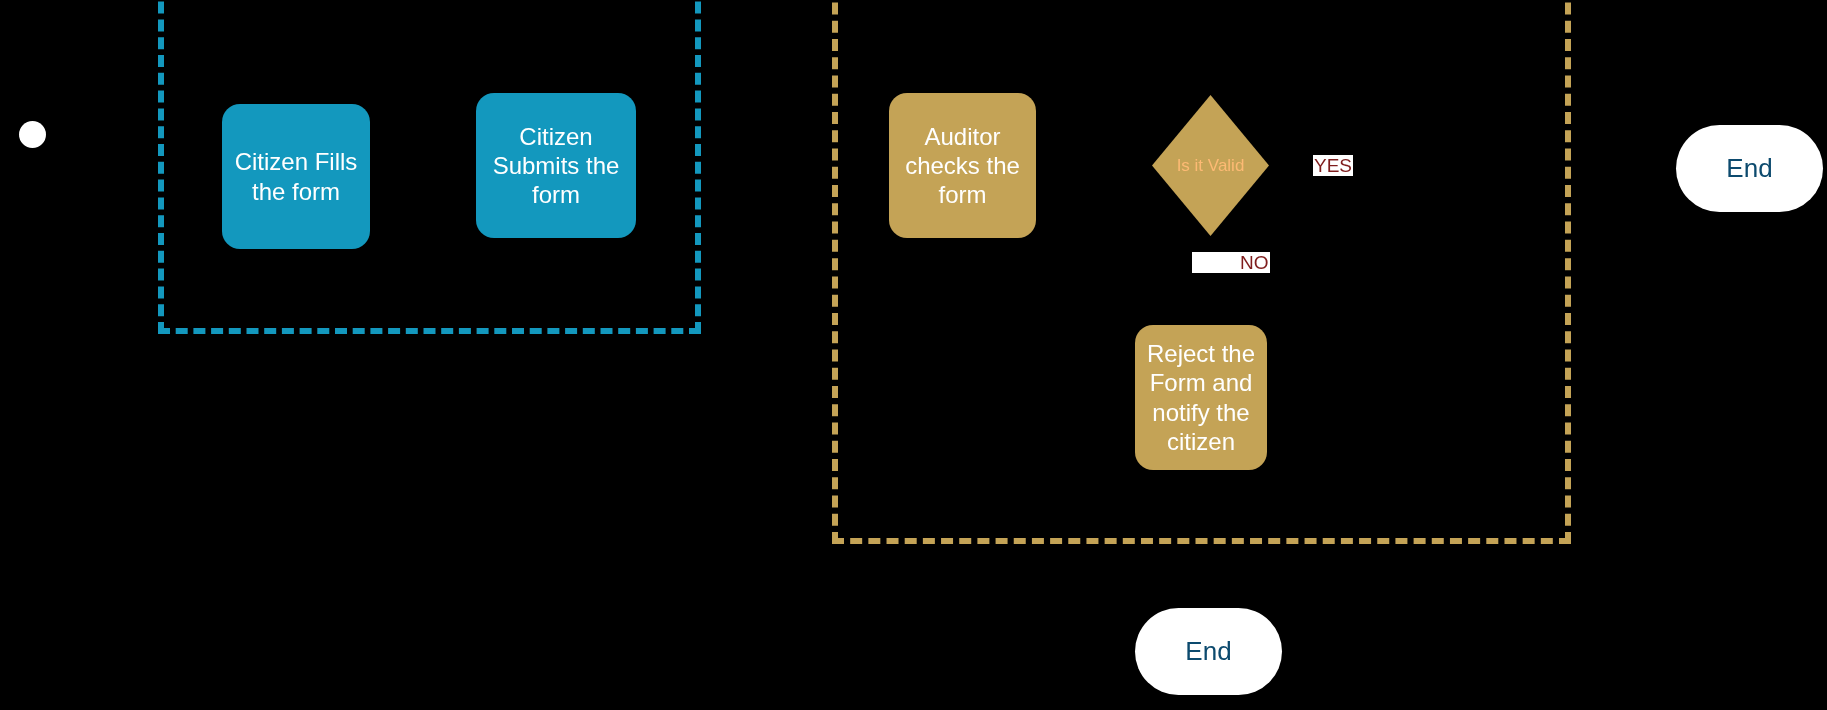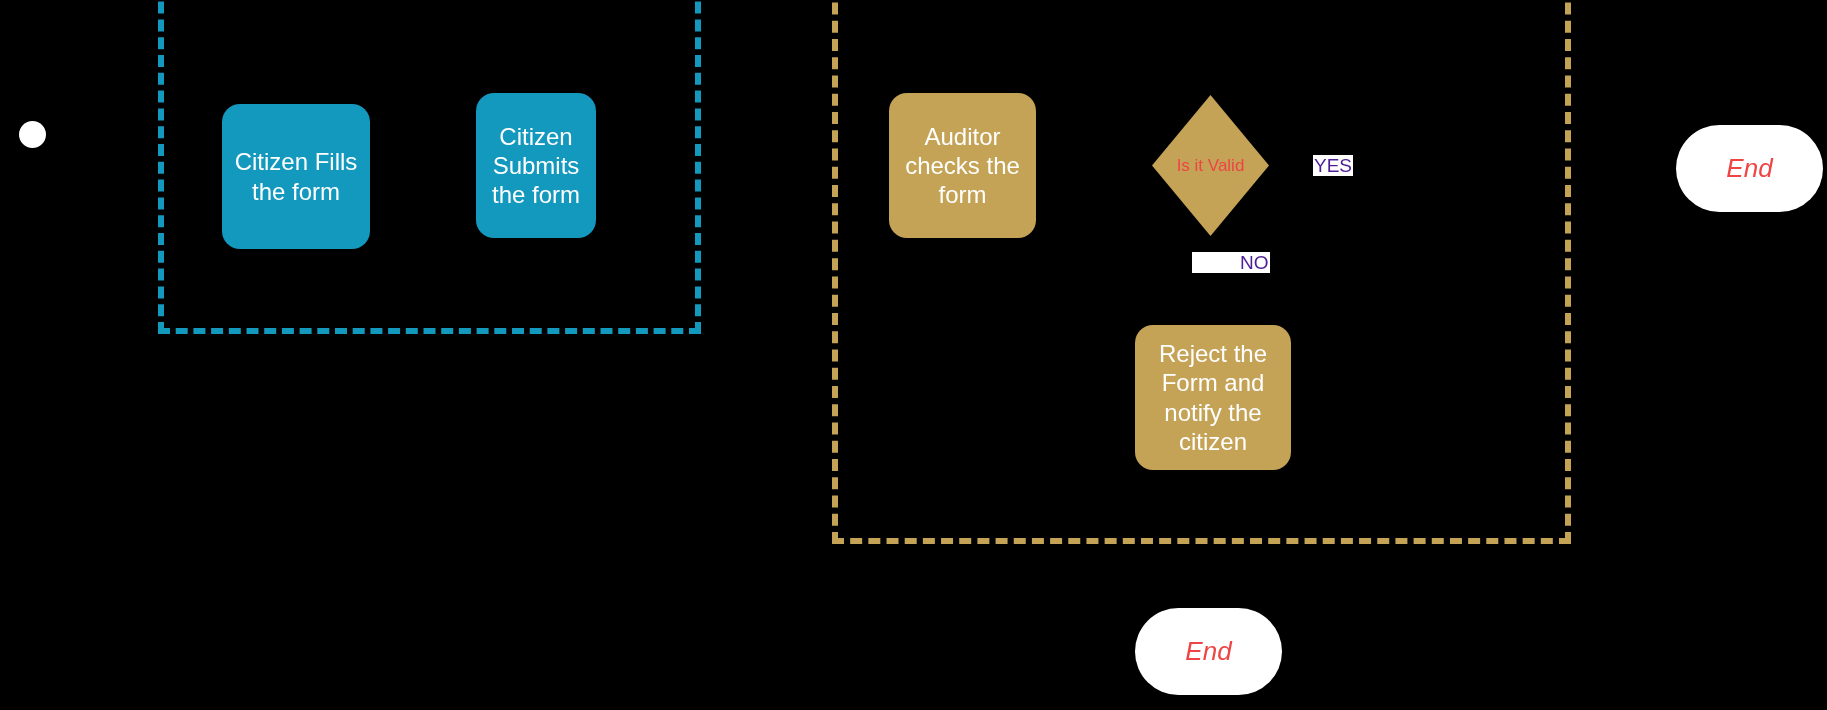--- a/index.html
+++ b/index.html
@@ -68,95 +68,94 @@
     border-radius: 50%;
     background: #ffffff;
   }
   .terminator {
     position: absolute;
     box-sizing: border-box;
     display: flex;
     align-items: center;
     justify-content: center;
     background: #ffffff;
-    color: #ef4444;
+    color: #0c4a6e;
     font-size: 26px;
     border-radius: 999px;
-    font-style: italic;
   }
 
   
   .diamond-wrap {
     position: absolute;
     display: flex;
     align-items: center;
     justify-content: center;
   }
   .diamond-shape {
     position: absolute;
     left: 0;
     top: 0;
     width: 100%;
     height: 100%;
     background: #C4A356;
     clip-path: polygon(50% 0%, 100% 50%, 50% 100%, 0% 50%);
   }
   .diamond-label {
     position: relative;
-    color: #ef4444;
+    color: #fdba74;
     font-size: 17px;
     text-align: center;
     white-space: nowrap;
   }
 
   
   .edge-label {
     position: absolute;
     background: #ffffff;
-    color: #4c1d95;
+    color: #7f1d1d;
     font-size: 19px;
     line-height: 1.12;
     padding: 0px 1px;
     white-space: nowrap;
   }
 </style>
 </head>
 <body>
 
 <div id="canvas">
 
   <div class="start-dot"></div>
 
   <div class="lane lane-citizen"></div>
 
   <div class="node box box-citizen" style="left:222px; top:93px; width:148px; height:145px;margin-top:11px;">
     <span>Citizen Fills the form</span>
   </div>
 
-  <div class="node box box-citizen" style="left:476px; top:93px; width:120px; height:145px;">
+  <div class="node box box-citizen" style="left:476px; top:93px; width:160px; height:145px;">
     <span>Citizen Submits the form</span>
   </div>
 
   <div class="lane lane-auditor"></div>
 
   <div class="node box box-auditor" style="left:889px; top:93px; width:147px; height:145px;">
     <span>Auditor checks the form</span>
   </div>
 
   <div class="diamond-wrap" style="left:1152px; top:95px; width:117px; height:141px;">
     <div class="diamond-shape"></div>
     <span class="diamond-label">Is it Valid</span>
   </div>
 
   <div class="edge-label" style="left:1313px; top:155px;">YES</div>
 
 
   <div class="edge-label" style="left:1192px; top:252px;padding-left:48px;">NO</div>
 
-  <div class="node box box-auditor" style="left:1135px; top:325px; width:156px; height:145px;">
+  <div class="node box box-auditor" style="left:1135px; top:325px; width:132px; height:145px;">
     <span>Reject the Form and notify the citizen</span>
   </div>
 
   <div class="terminator" style="left:1676px; top:125px; width:147px; height:87px;">
     <span>End</span>
   </div>
 
   <div class="terminator" style="left:1135px; top:608px; width:147px; height:87px;">
     <span>End</span>
   </div>

